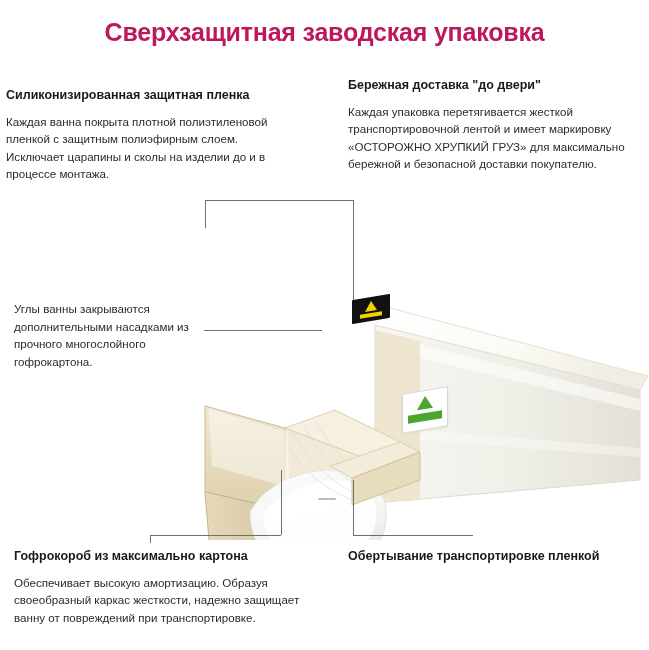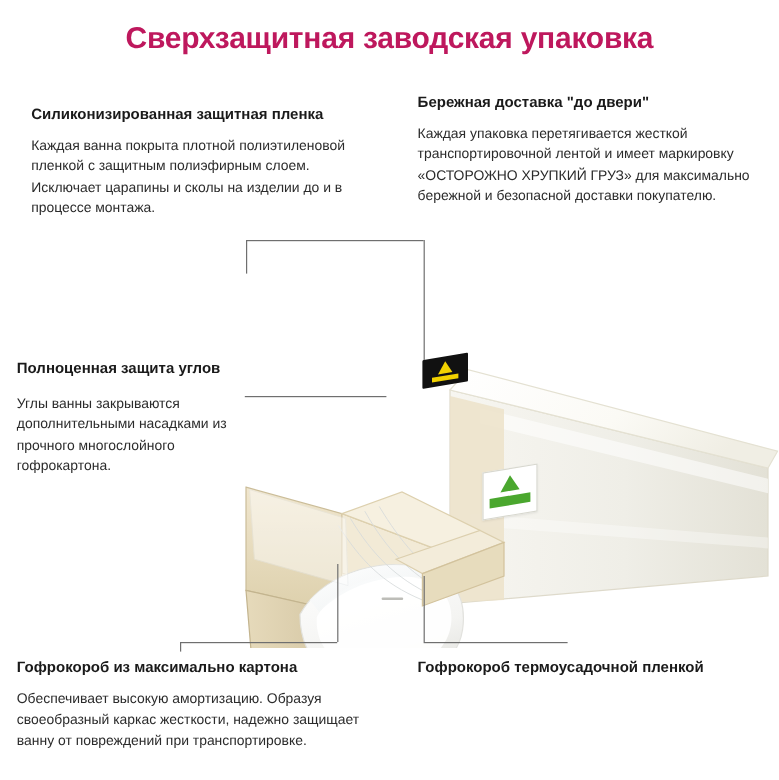--- a/index.html
+++ b/index.html
@@ -44,21 +44,21 @@
     line-height: 1.25;
     color: #1a1a1a;
   }
   .block p {
     margin: 0;
     font-size: 11.6px;
     line-height: 1.52;
     color: #2b2b2b;
   }
 
-  #blk-film  { top: 88px;  left: 26px;  width: 272px; }
+  #blk-film  { top: 88px;  left: 6px;  width: 272px; }
   #blk-deliv { top: 78px;  left: 348px; width: 288px; }
   #blk-corn  { top: 300px; left: 14px;  width: 190px; }
   #blk-box   { top: 549px; left: 14px;  width: 300px; }
   #blk-wrap  { top: 549px; left: 348px; width: 292px; }
 
   #blk-corn h3 { margin-bottom: 12px; }
 
   
   .line {
     position: absolute;
@@ -259,26 +259,25 @@
     <h3>Силиконизированная защитная пленка</h3>
     <p>Каждая ванна покрыта плотной полиэтиленовой пленкой с защитным полиэфирным слоем. Исключает царапины и сколы на изделии до и в процессе монтажа.</p>
   </div>
 
   <div class="block" id="blk-deliv">
     <h3>Бережная доставка "до двери"</h3>
     <p>Каждая упаковка перетягивается жесткой транспортировочной лентой и имеет маркировку «ОСТОРОЖНО ХРУПКИЙ ГРУЗ» для максимально бережной и безопасной доставки покупателю.</p>
   </div>
 
   <div class="block" id="blk-corn">
-    <h3>Полноценная защита углов</h3>
     <p>Углы ванны закрываются дополнительными насадками из прочного многослойного гофрокартона.</p>
   </div>
 
   <div class="block" id="blk-box">
     <h3>Гофрокороб из максимально картона</h3>
     <p>Обеспечивает высокую амортизацию. Образуя своеобразный каркас жесткости, надежно защищает ванну от повреждений при транспортировке.</p>
   </div>
 
   <div class="block" id="blk-wrap">
-    <h3>Гофрокороб термоусадочной пленкой</h3>
+    <h3>Обертывание транспортировке пленкой</h3>
   </div>
 
 </div>
 
 </body></html>

